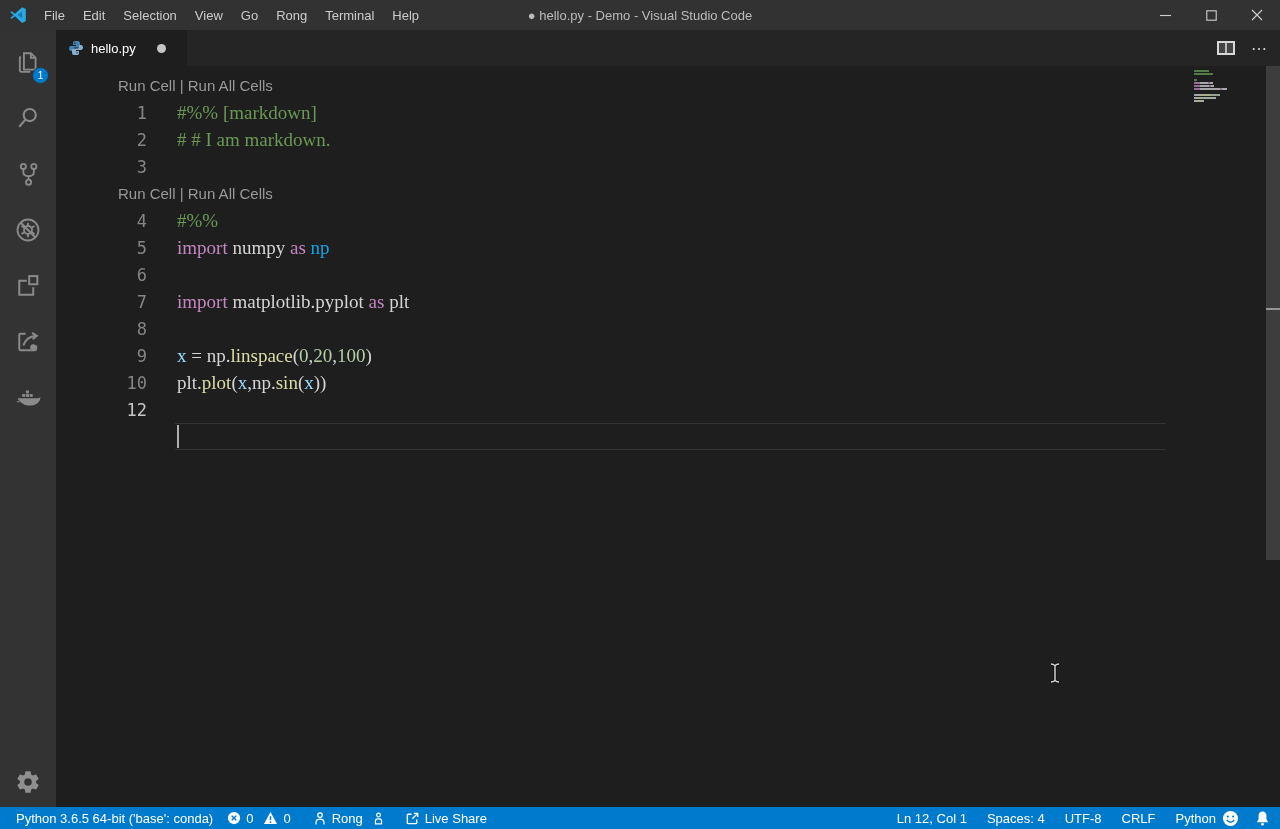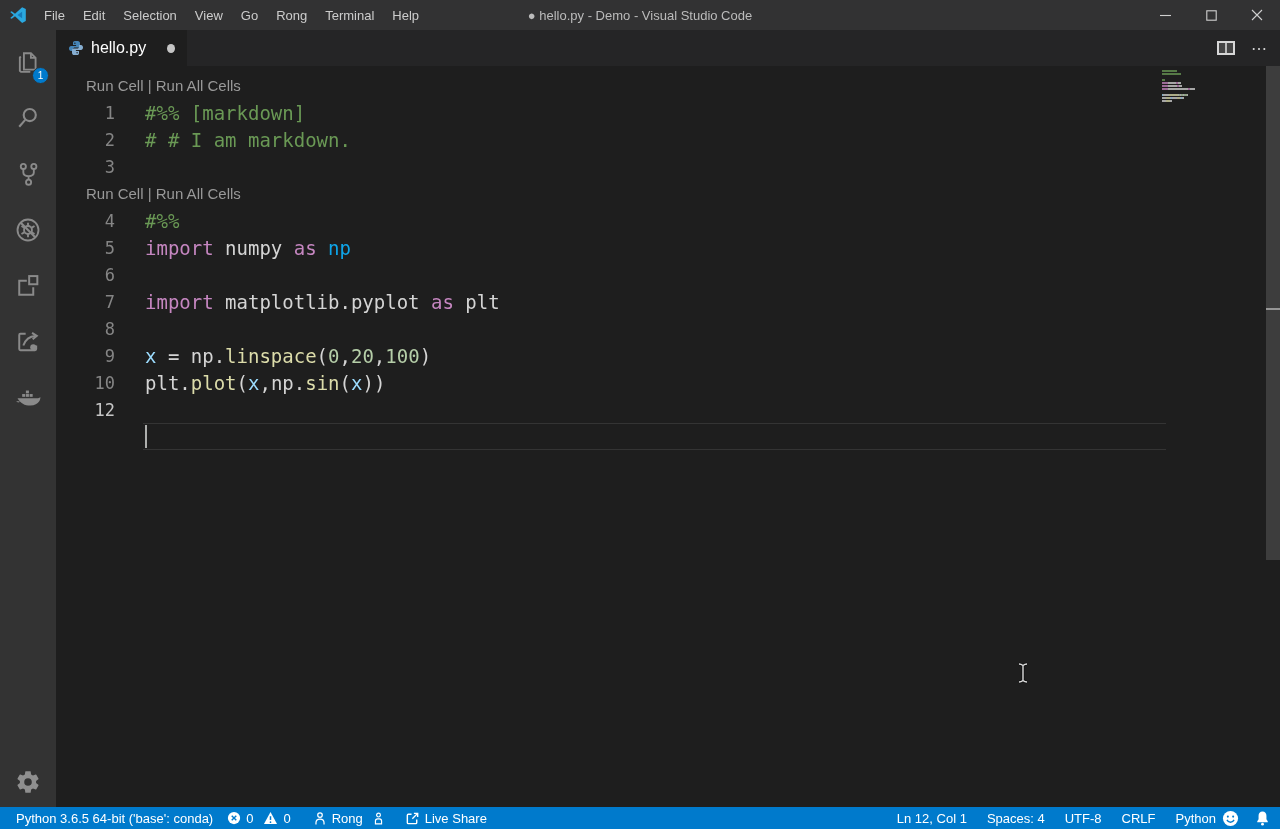--- a/index.html
+++ b/index.html
@@ -31,34 +31,34 @@
               justify-content:center; border:1px solid #333333; }
   .ab-settings { position:absolute; bottom:12px; left:0; width:56px; display:flex;
                  justify-content:center; }
 
   
   .editor-col { flex:1; display:flex; flex-direction:column; background:#1e1e1e; min-width:0; }
 
   
   .tabbar { height:36px; background:#252526; display:flex; align-items:stretch; }
   .tab { background:#1e1e1e; display:flex; align-items:center; padding:0 12px; width:131px;
-         color:#ffffff; font-size:16px; gap:7px; }
+         color:#ffffff; font-size:13px; gap:7px; }
   .tab-label { white-space:nowrap; }
   .tab-dot { width:9px; height:9px; border-radius:50%; background:#c5c5c5; margin-left:14px; }
   .tab-actions { margin-left:auto; display:flex; align-items:center; gap:16px; padding-right:12px;
                  color:#cccccc; }
   .more-dots { font-size:16px; letter-spacing:1px; color:#d0d0d0; }
 
   
   .editor { flex:1; position:relative; background:#1e1e1e; overflow:hidden;
-            font-family:"DejaVu Sans Mono","Liberation Mono",monospace; font-size:19px; }
+            font-family:"DejaVu Sans Mono","Liberation Mono",monospace; font-size:19px;margin-left:32px; }
   .rows { position:absolute; top:6px; left:0; right:0; }
   .row { height:27px; display:flex; align-items:center; white-space:pre; }
   .gutter { flex:0 0 59px; text-align:right; color:#858585; font-size:17px; }
-  .row-content { padding-left:30px; }
+  .row-content { padding-left:30px;font-family:Liberation Serif, serif; }
   .codelens-content { padding-left:30px; font-family:"Liberation Sans",sans-serif;
                       font-size:15px; color:#999999; }
   .codelens-link { cursor:pointer; }
   .current-line { position:absolute; left:87px; right:114px; top:357px; height:27px;
                   border-top:1px solid #343434; border-bottom:1px solid #343434; }
   .cursor-caret { position:absolute; left:89px; top:359px; width:2px; height:23px; background:#aeafad; }
 
   
   .minimap { position:absolute; top:4px; left:1106px; width:100px; }
   .mm-row { height:2px; margin-bottom:1px; display:flex; }

